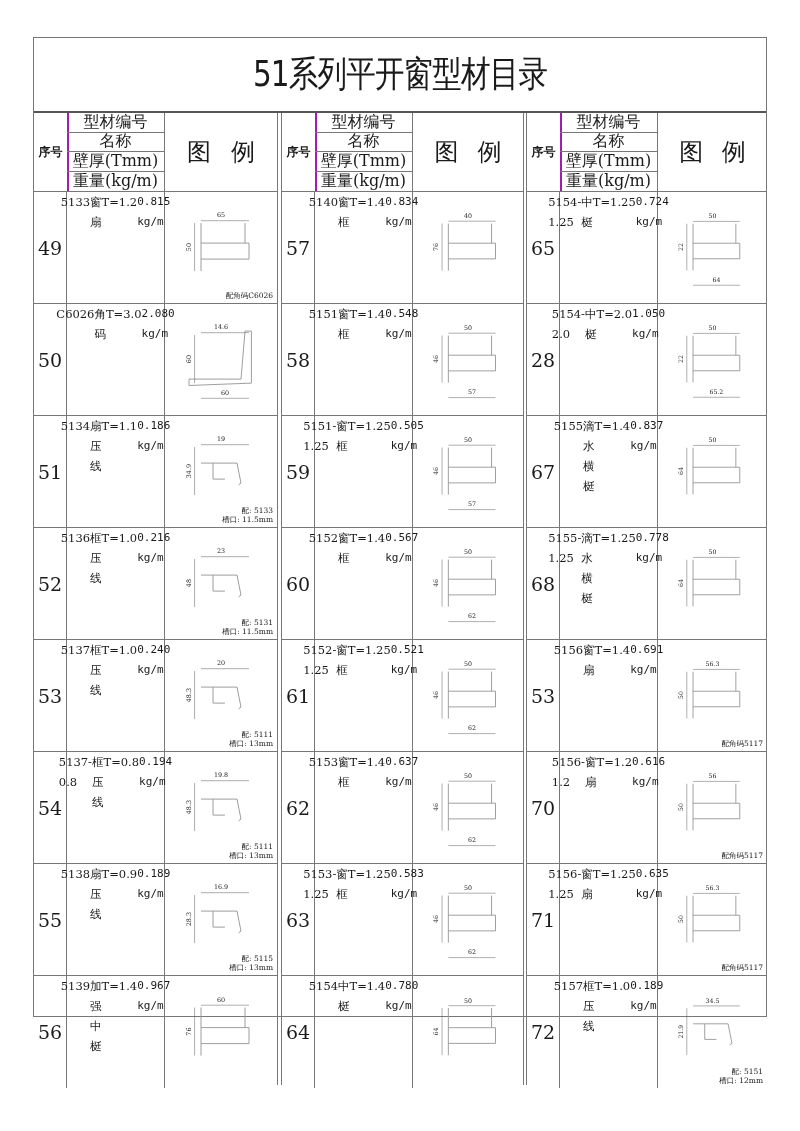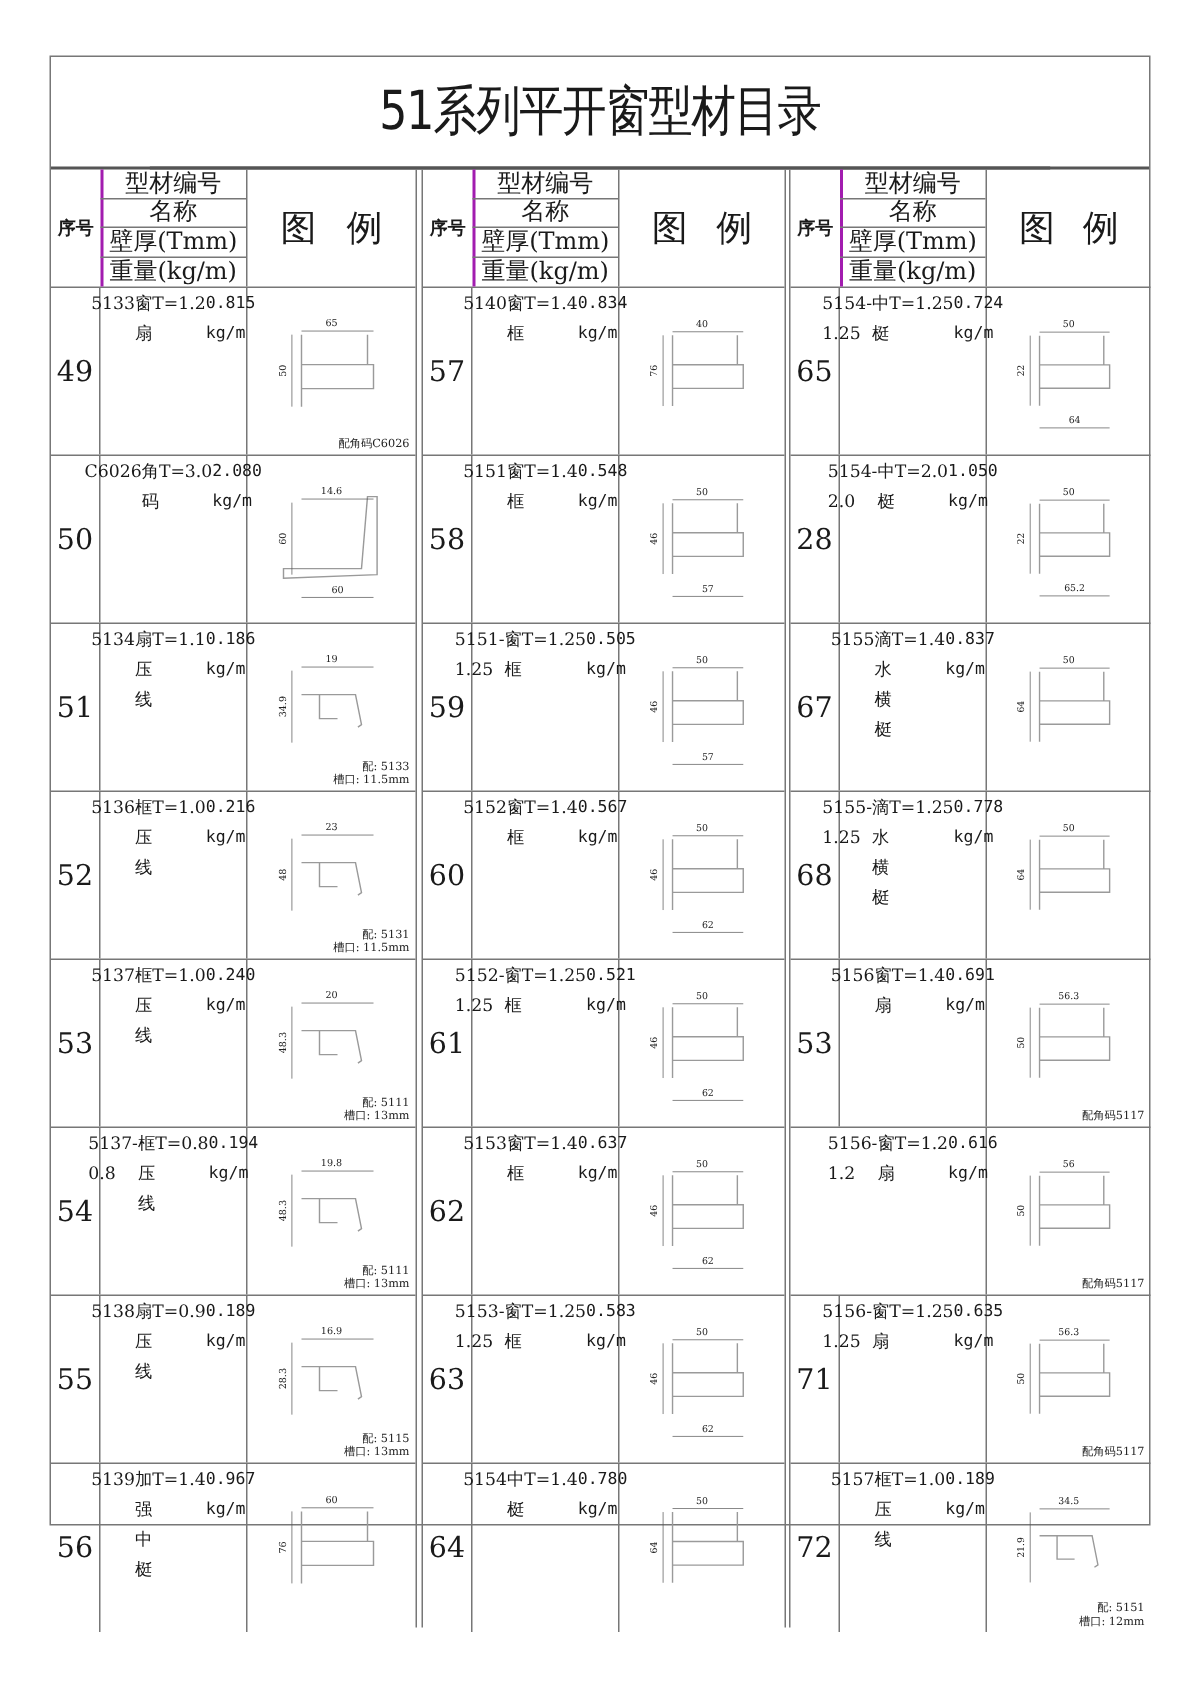--- a/index.html
+++ b/index.html
@@ -517,20 +517,21 @@
             <text class="dim" x="32" y="55" text-anchor="middle" transform="rotate(-90 32 55)">50</text>
             <line x1="37" x2="37" y1="25" y2="85" stroke="#555" stroke-width="0.6"></line>
           </svg>
           <div class="note">
             <div>配角码5117</div>
           </div>
         </div>
   </div>
 
   <div class="row" style="top: 639px;">
+    <div class="seq">70</div>
     <div class="info">
       <div class="code">5156-1.2</div>
       <div>窗扇</div>
       <div>T=1.2</div>
       <div class="wt">0.616 kg/m</div>
     </div>
     <div class="fig">
           <svg viewBox="0 0 140 111">
             <path d="M45 25 L45 85 M45 50 L105 50 L105 70 L45 70 M100 25 L100 50" fill="none" stroke="#9a9a9a" stroke-width="1.2"></path>
             <text class="dim" x="70" y="18" text-anchor="middle">56</text>

